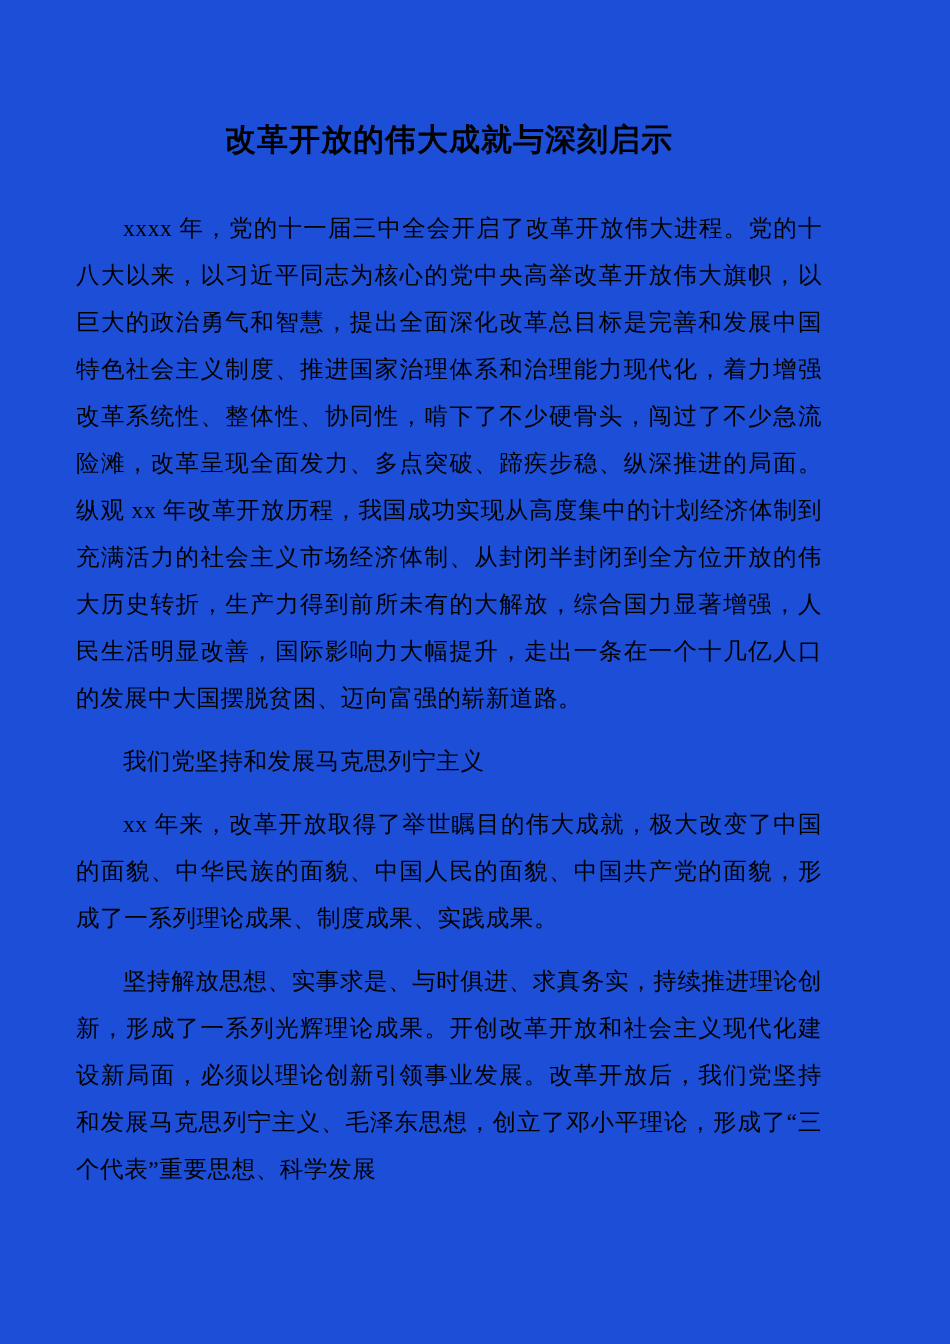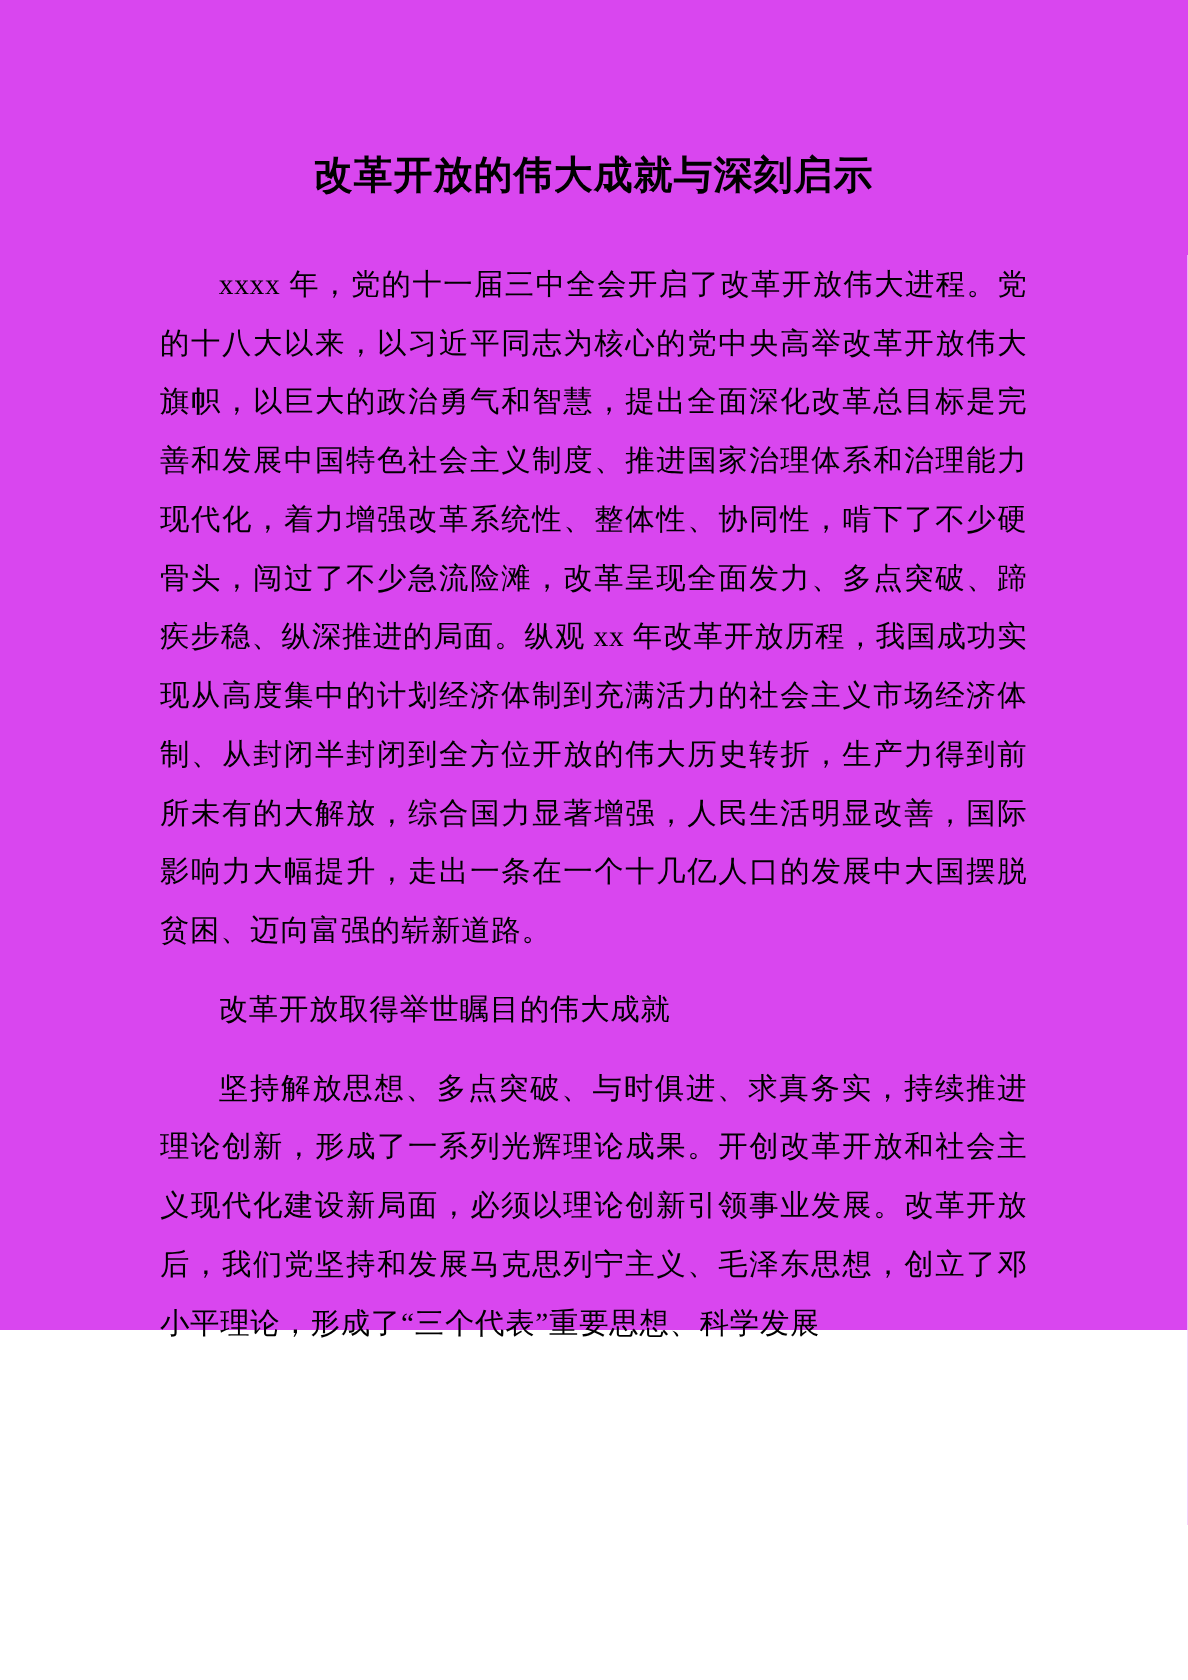--- a/index.html
+++ b/index.html
@@ -9,24 +9,24 @@
   }
   body {
     width: 950px;
     height: 1344px;
     font-family: "Liberation Serif", "DejaVu Serif", serif;
     color: #000000;
     overflow: hidden;
   }
   .page {
     width: 950px;
-    height: 1064px;
+    height: 1344px;
     box-sizing: border-box;
-    padding: 118px 112px 40px 112px;
-    background: #d946ef;
+    padding: 118px 112px 40px 60px;
+    background: #1d4ed8;
     position: relative;
   }
   .doc-title {
     text-align: center;
     font-size: 31px;
     font-weight: bold;
     letter-spacing: 1px;
     line-height: 1.4;
     margin: 0 0 44px 0;
     font-family: "Liberation Serif", "DejaVu Serif", serif;
@@ -47,16 +47,17 @@
     
   }
 </style>
 </head>
 <body>
 
 <div class="page">
   <h1 class="doc-title">改革开放的伟大成就与深刻启示</h1>
   <div class="doc-body">
     <p class="para">xxxx 年，党的十一届三中全会开启了改革开放伟大进程。党的十八大以来，以习近平同志为核心的党中央高举改革开放伟大旗帜，以巨大的政治勇气和智慧，提出全面深化改革总目标是完善和发展中国特色社会主义制度、推进国家治理体系和治理能力现代化，着力增强改革系统性、整体性、协同性，啃下了不少硬骨头，闯过了不少急流险滩，改革呈现全面发力、多点突破、蹄疾步稳、纵深推进的局面。纵观 xx 年改革开放历程，我国成功实现从高度集中的计划经济体制到充满活力的社会主义市场经济体制、从封闭半封闭到全方位开放的伟大历史转折，生产力得到前所未有的大解放，综合国力显著增强，人民生活明显改善，国际影响力大幅提升，走出一条在一个十几亿人口的发展中大国摆脱贫困、迈向富强的崭新道路。</p>
-    <p class="para">改革开放取得举世瞩目的伟大成就</p>
-    <p class="para clipped">坚持解放思想、多点突破、与时俱进、求真务实，持续推进理论创新，形成了一系列光辉理论成果。开创改革开放和社会主义现代化建设新局面，必须以理论创新引领事业发展。改革开放后，我们党坚持和发展马克思列宁主义、毛泽东思想，创立了邓小平理论，形成了“三个代表”重要思想、科学发展</p>
+    <p class="para">我们党坚持和发展马克思列宁主义</p>
+    <p class="para">xx 年来，改革开放取得了举世瞩目的伟大成就，极大改变了中国的面貌、中华民族的面貌、中国人民的面貌、中国共产党的面貌，形成了一系列理论成果、制度成果、实践成果。</p>
+    <p class="para clipped">坚持解放思想、实事求是、与时俱进、求真务实，持续推进理论创新，形成了一系列光辉理论成果。开创改革开放和社会主义现代化建设新局面，必须以理论创新引领事业发展。改革开放后，我们党坚持和发展马克思列宁主义、毛泽东思想，创立了邓小平理论，形成了“三个代表”重要思想、科学发展</p>
   </div>
 </div>
 
 </body></html>

